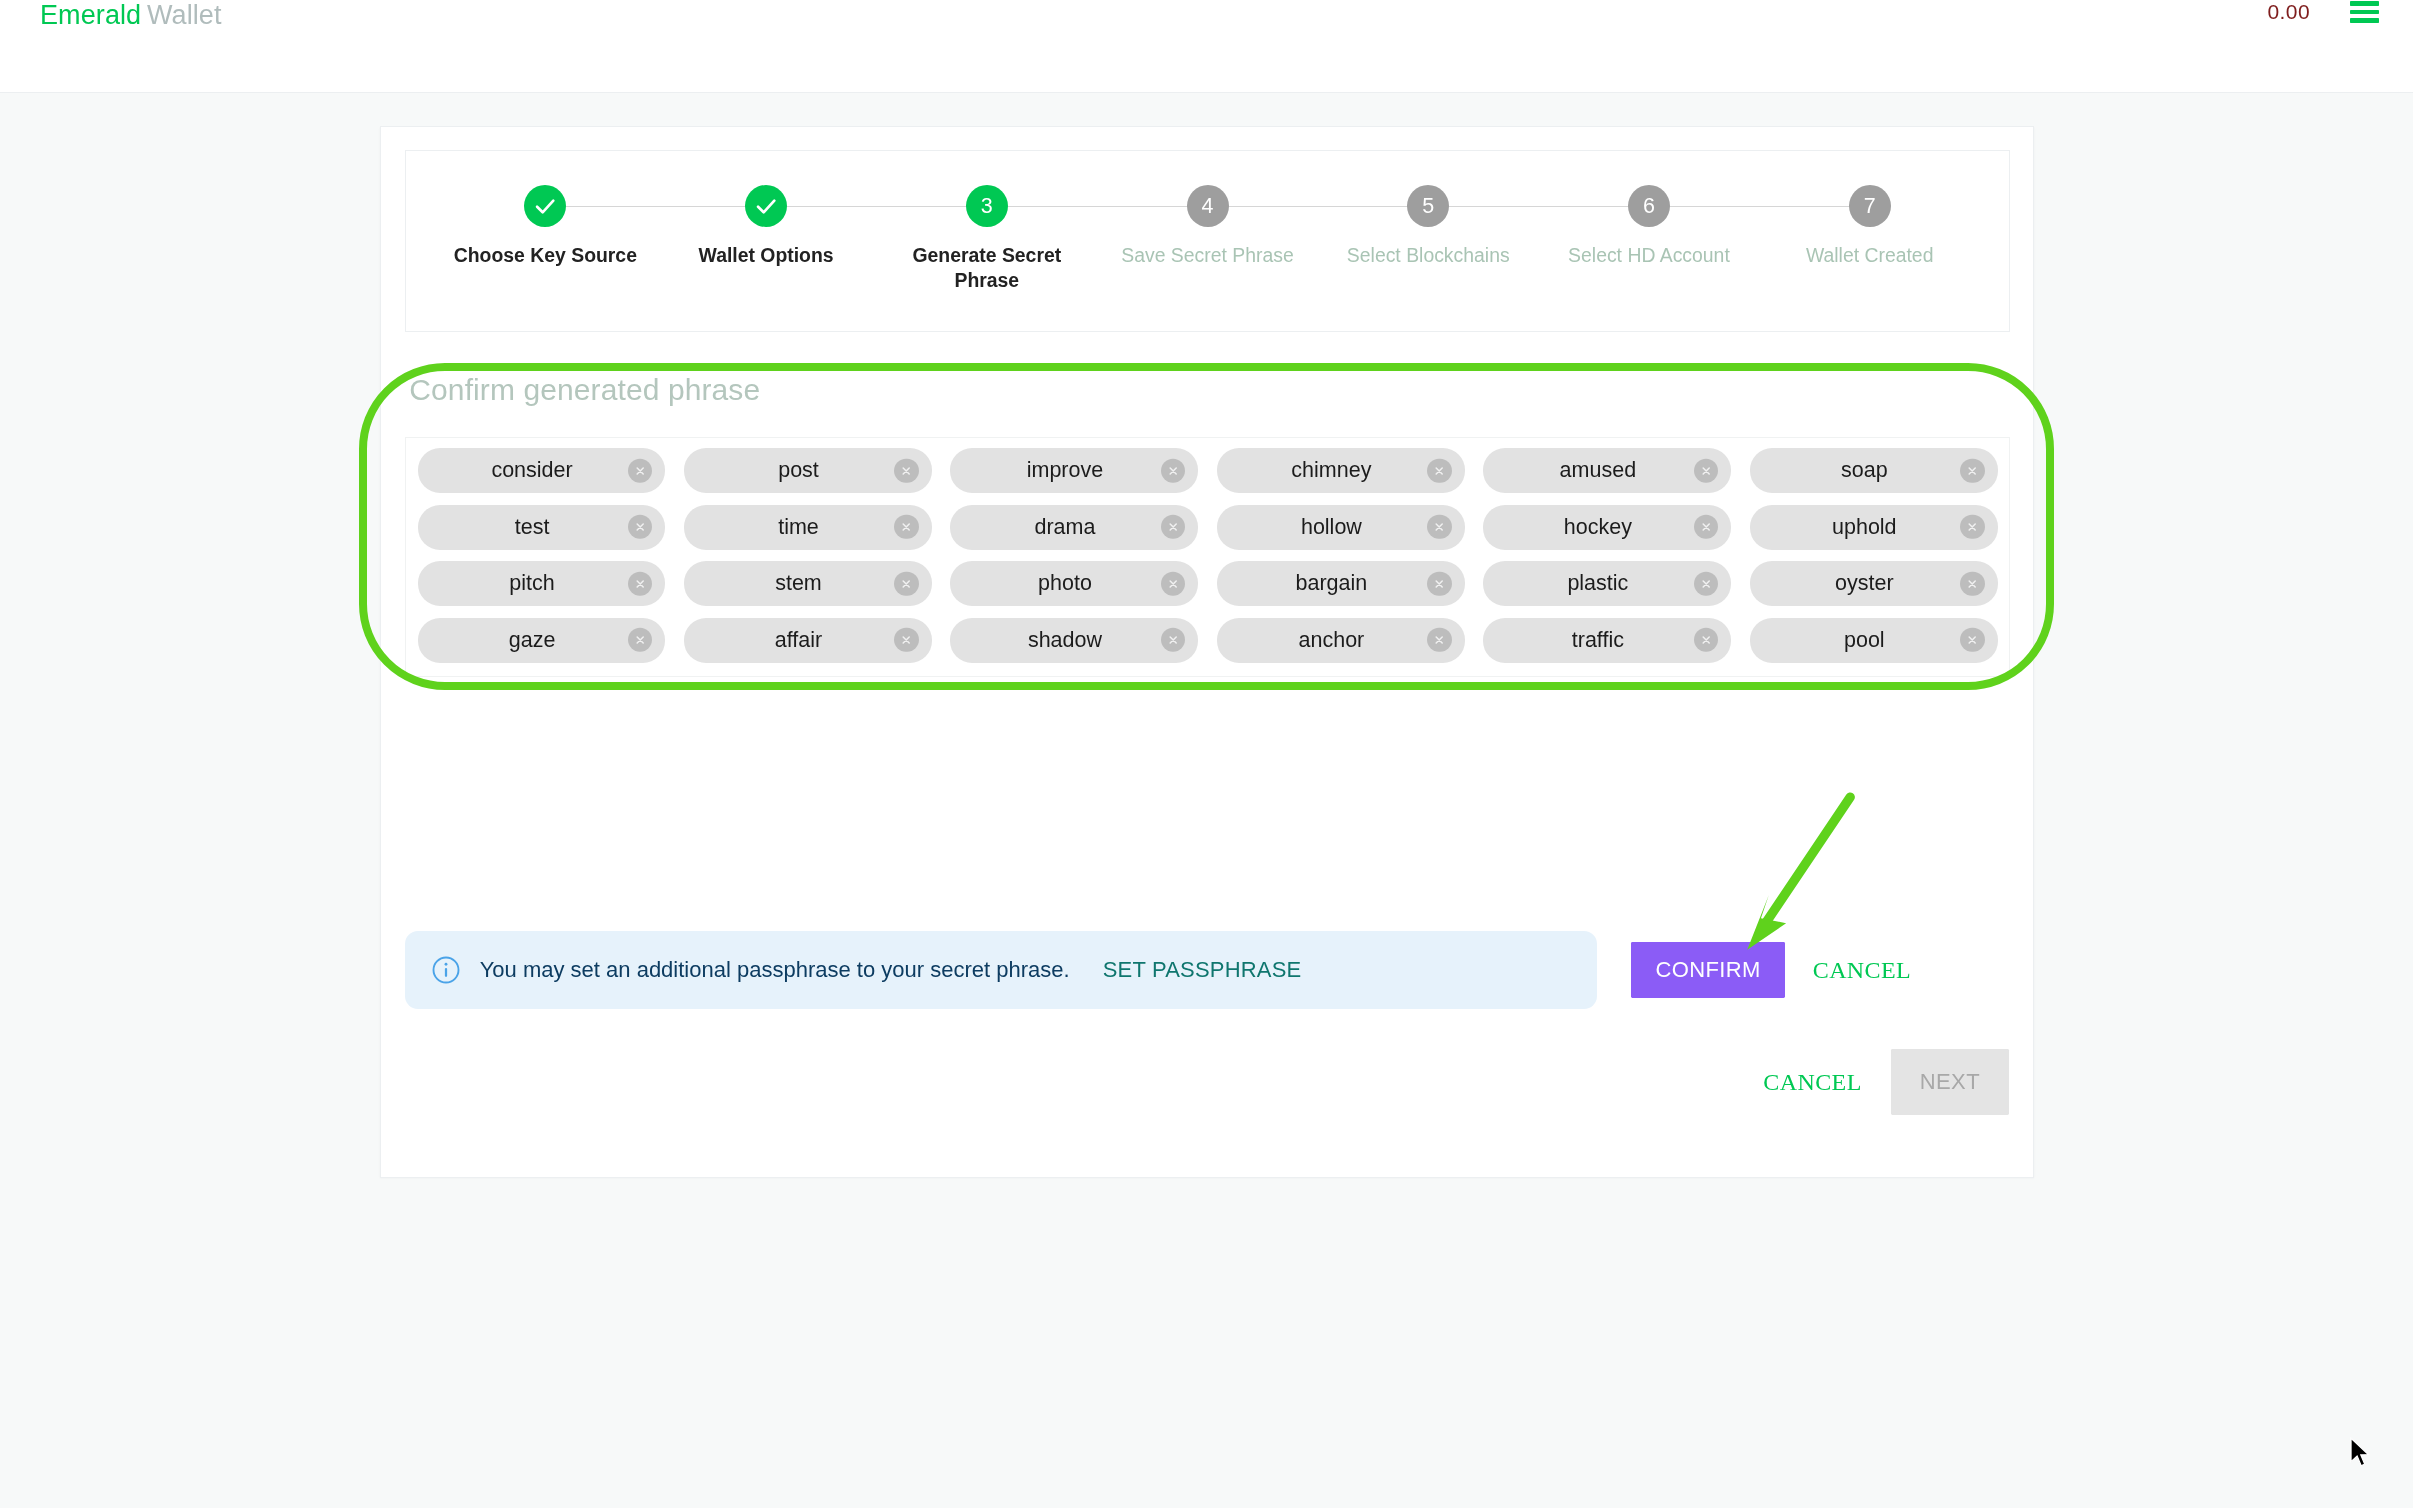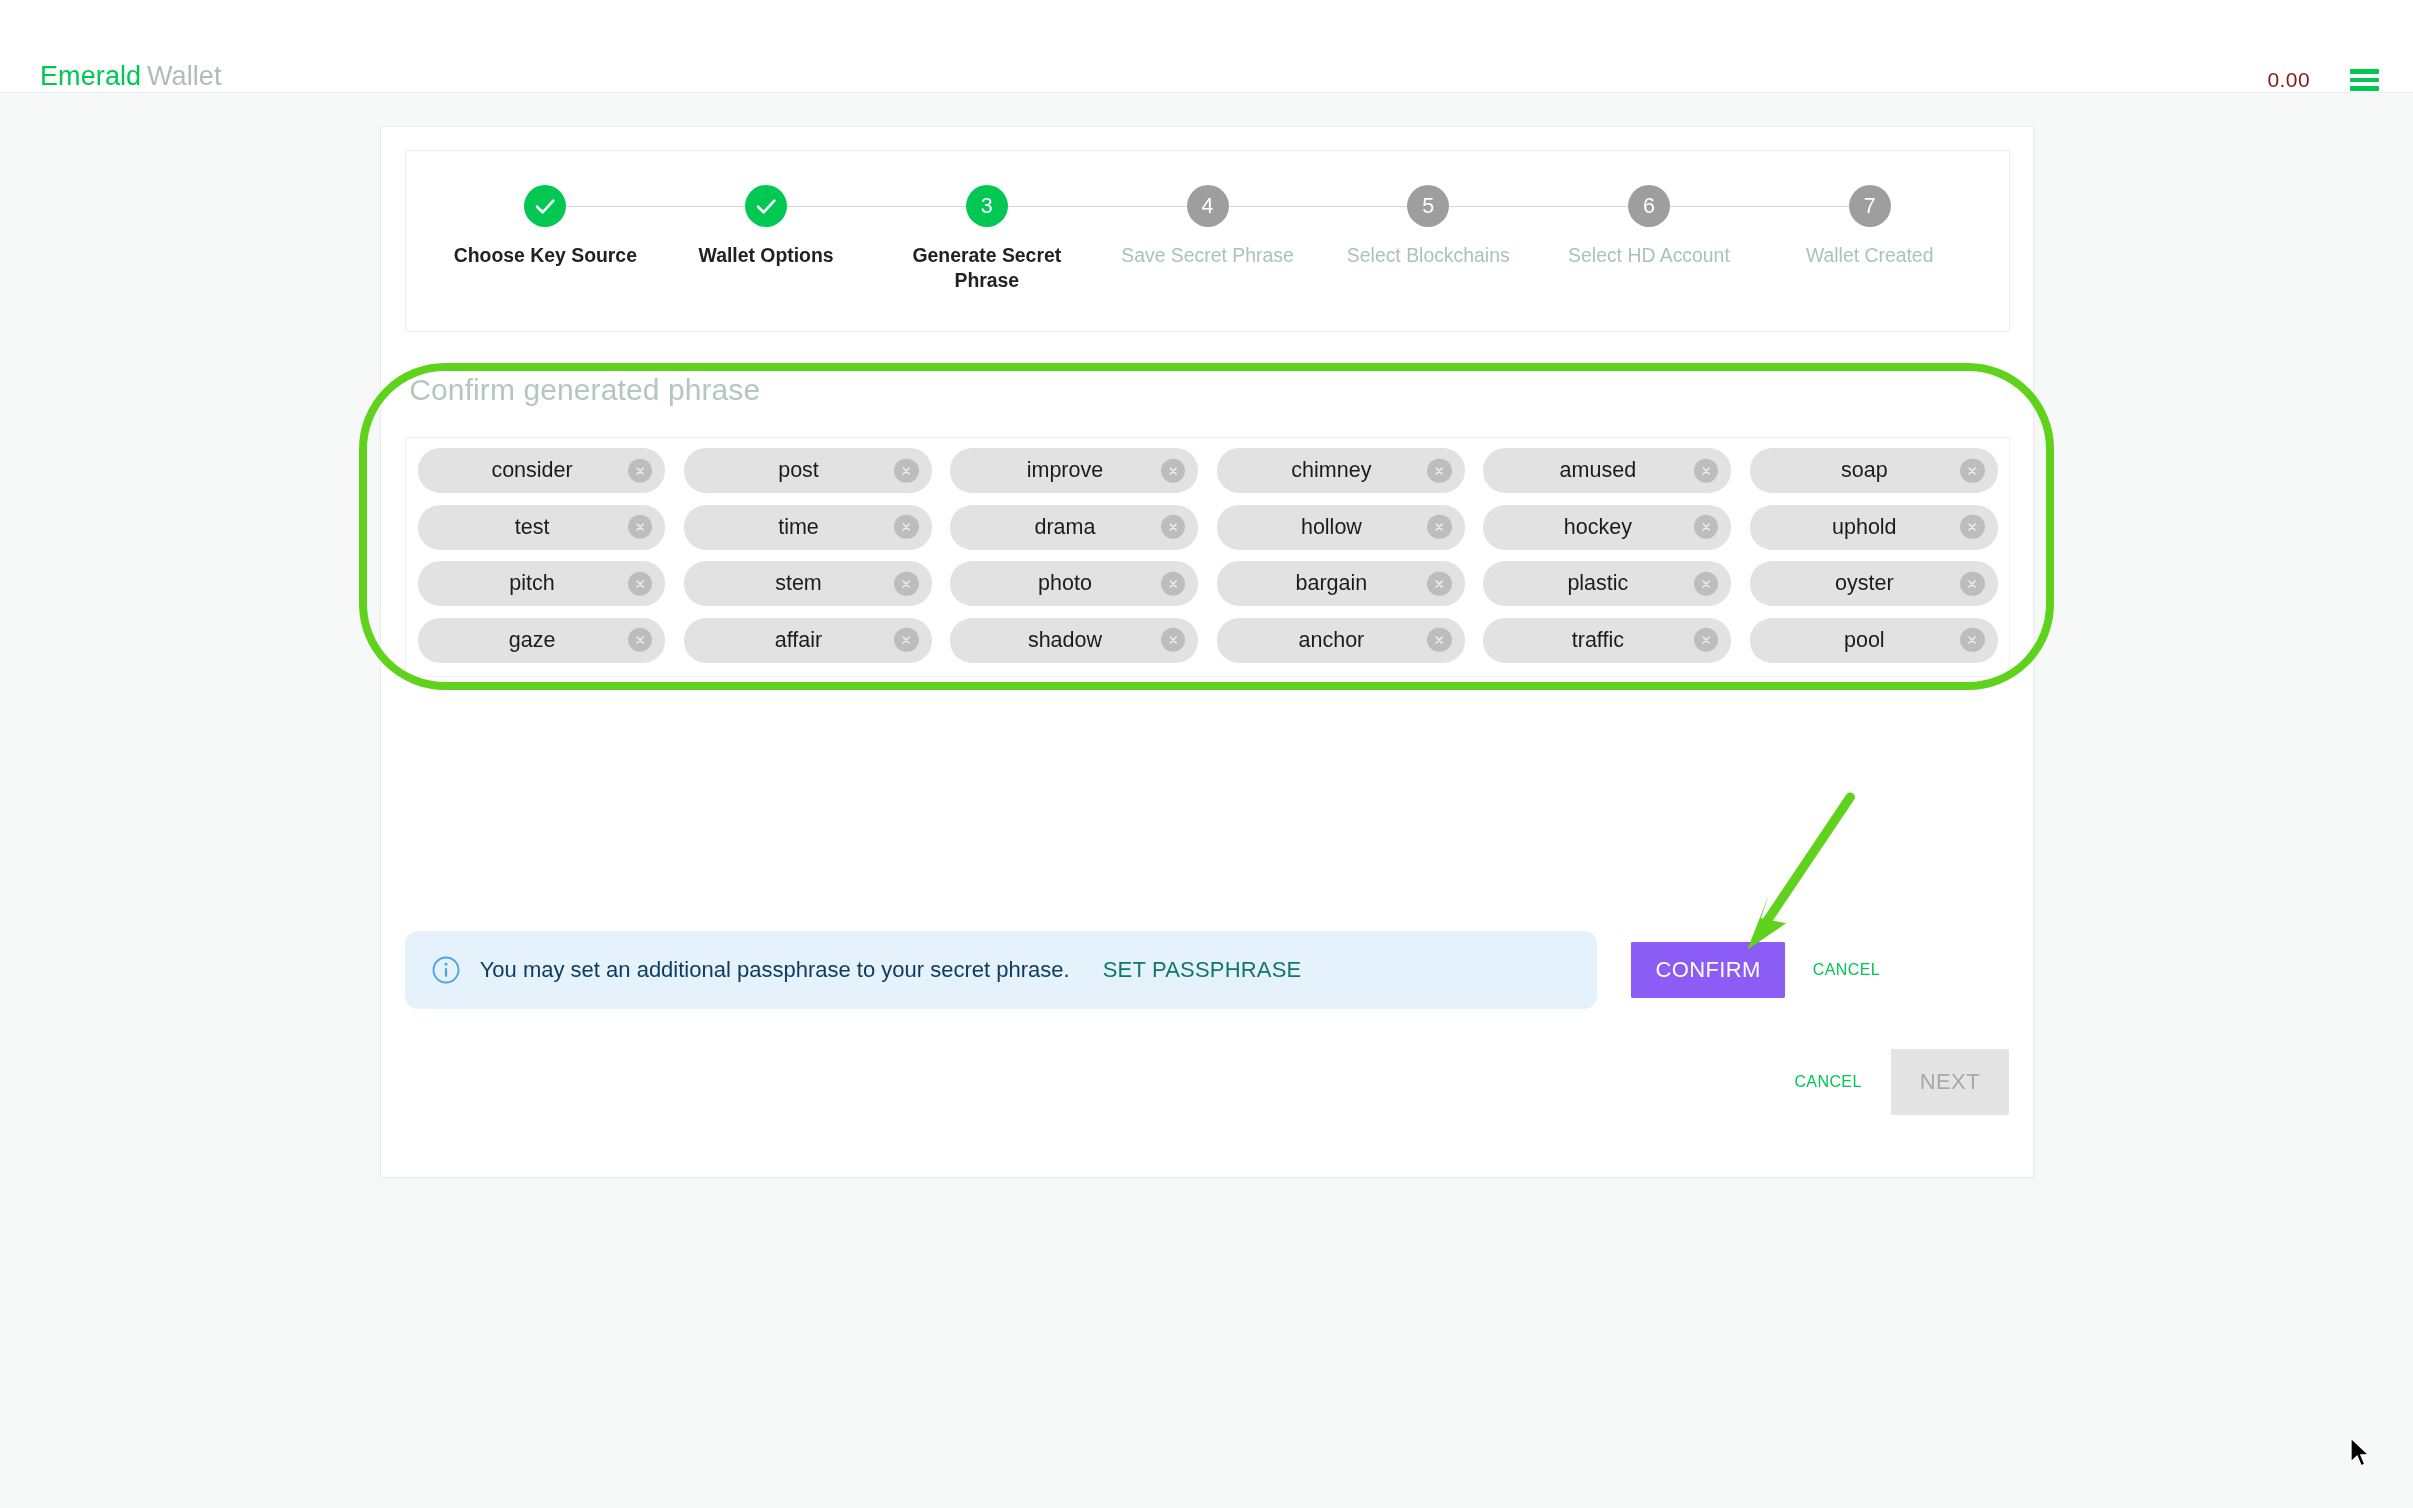--- a/index.html
+++ b/index.html
@@ -14,21 +14,21 @@
 
   
   .app-header {
     position: absolute;
     top: 0; left: 0;
     width: 2413px;
     height: 93px;
     background: #ffffff;
     border-bottom: 1.4px solid #eceff1;
     display: flex;
-    align-items: flex-end;
+    align-items: flex-start;
     justify-content: space-between;
     padding: 0 34px 0 40px;
   }
   .brand {
     font-size: 27px;
     letter-spacing: 0.1px;
     white-space: nowrap;
   }
   .brand-emerald { color: #00c853; font-weight: 400; }
   .brand-wallet  { color: #b0bcbc; font-weight: 400; padding-left: 5.7px; }
@@ -277,22 +277,22 @@
     font-family: "Liberation Sans", sans-serif;
     letter-spacing: 0.4px;
     padding: 15px 24.4px;
     cursor: pointer;
     border-radius: 1.4px;
   }
   .btn-text-green {
     background: transparent;
     border: none;
     color: #00c853;
-    font-size: 16px;
-    font-family: Liberation Sans, sans-serif;
+    font-size: 24px;
+    font-family: Liberation Serif, serif;
     letter-spacing: 0.4px;
     padding: 15px 16px;
     cursor: pointer;
   }
 
   
   .bottom-actions {
     position: absolute;
     right: 24px;
     top: 922px;

